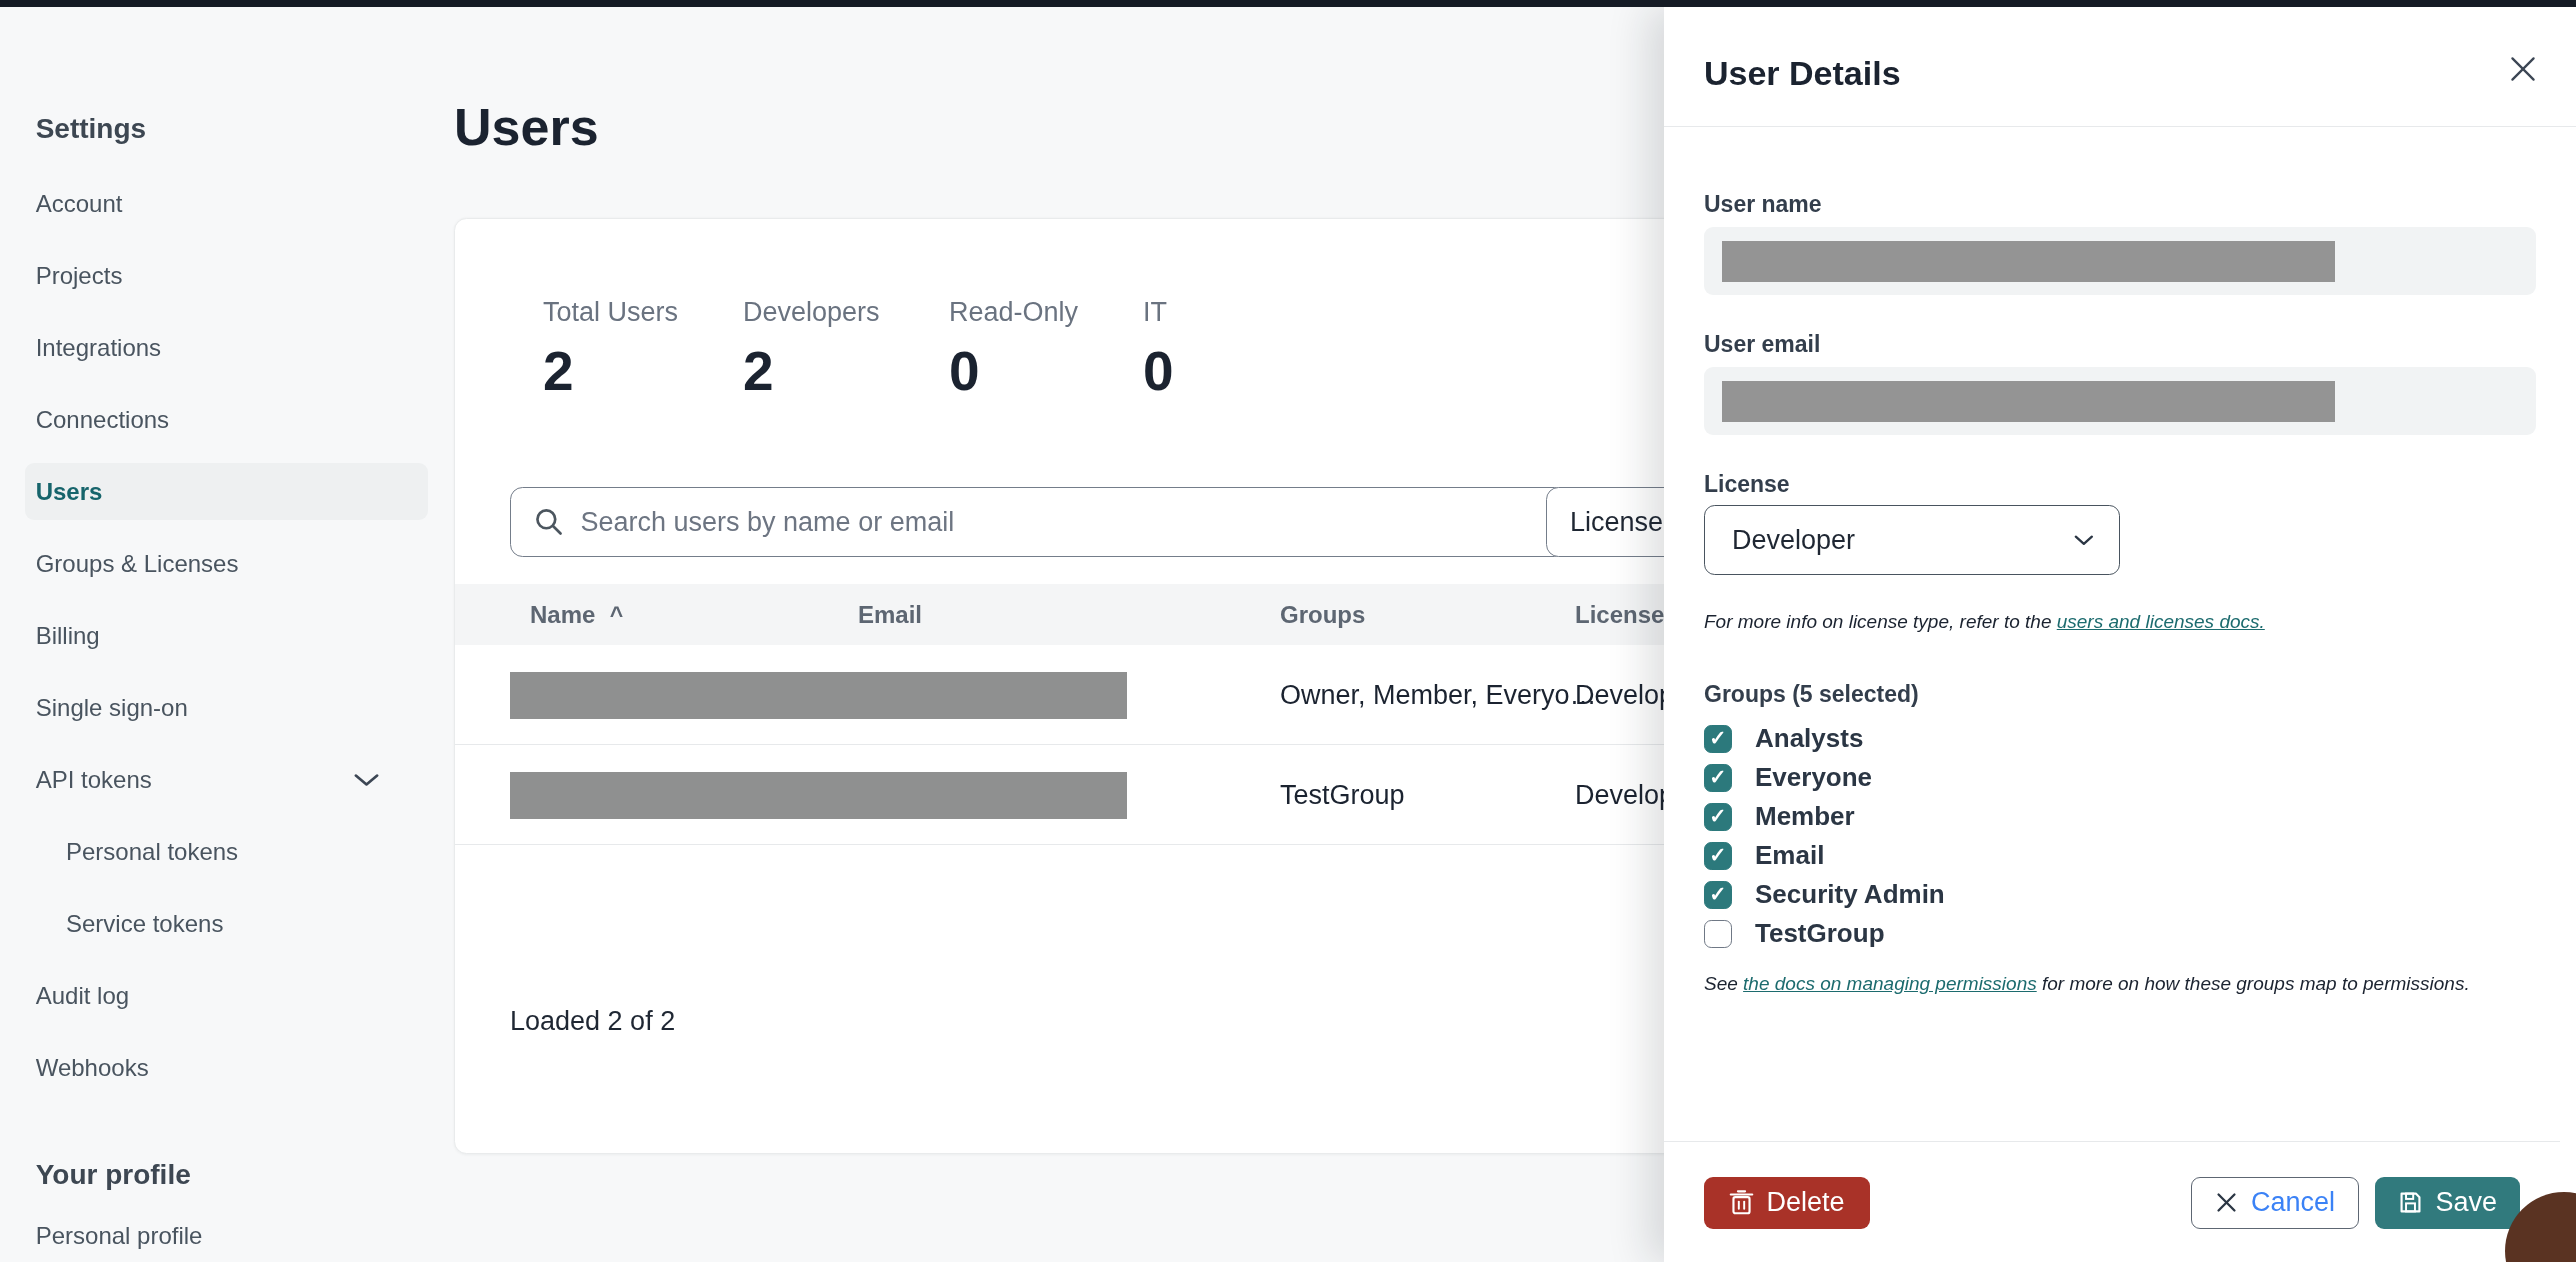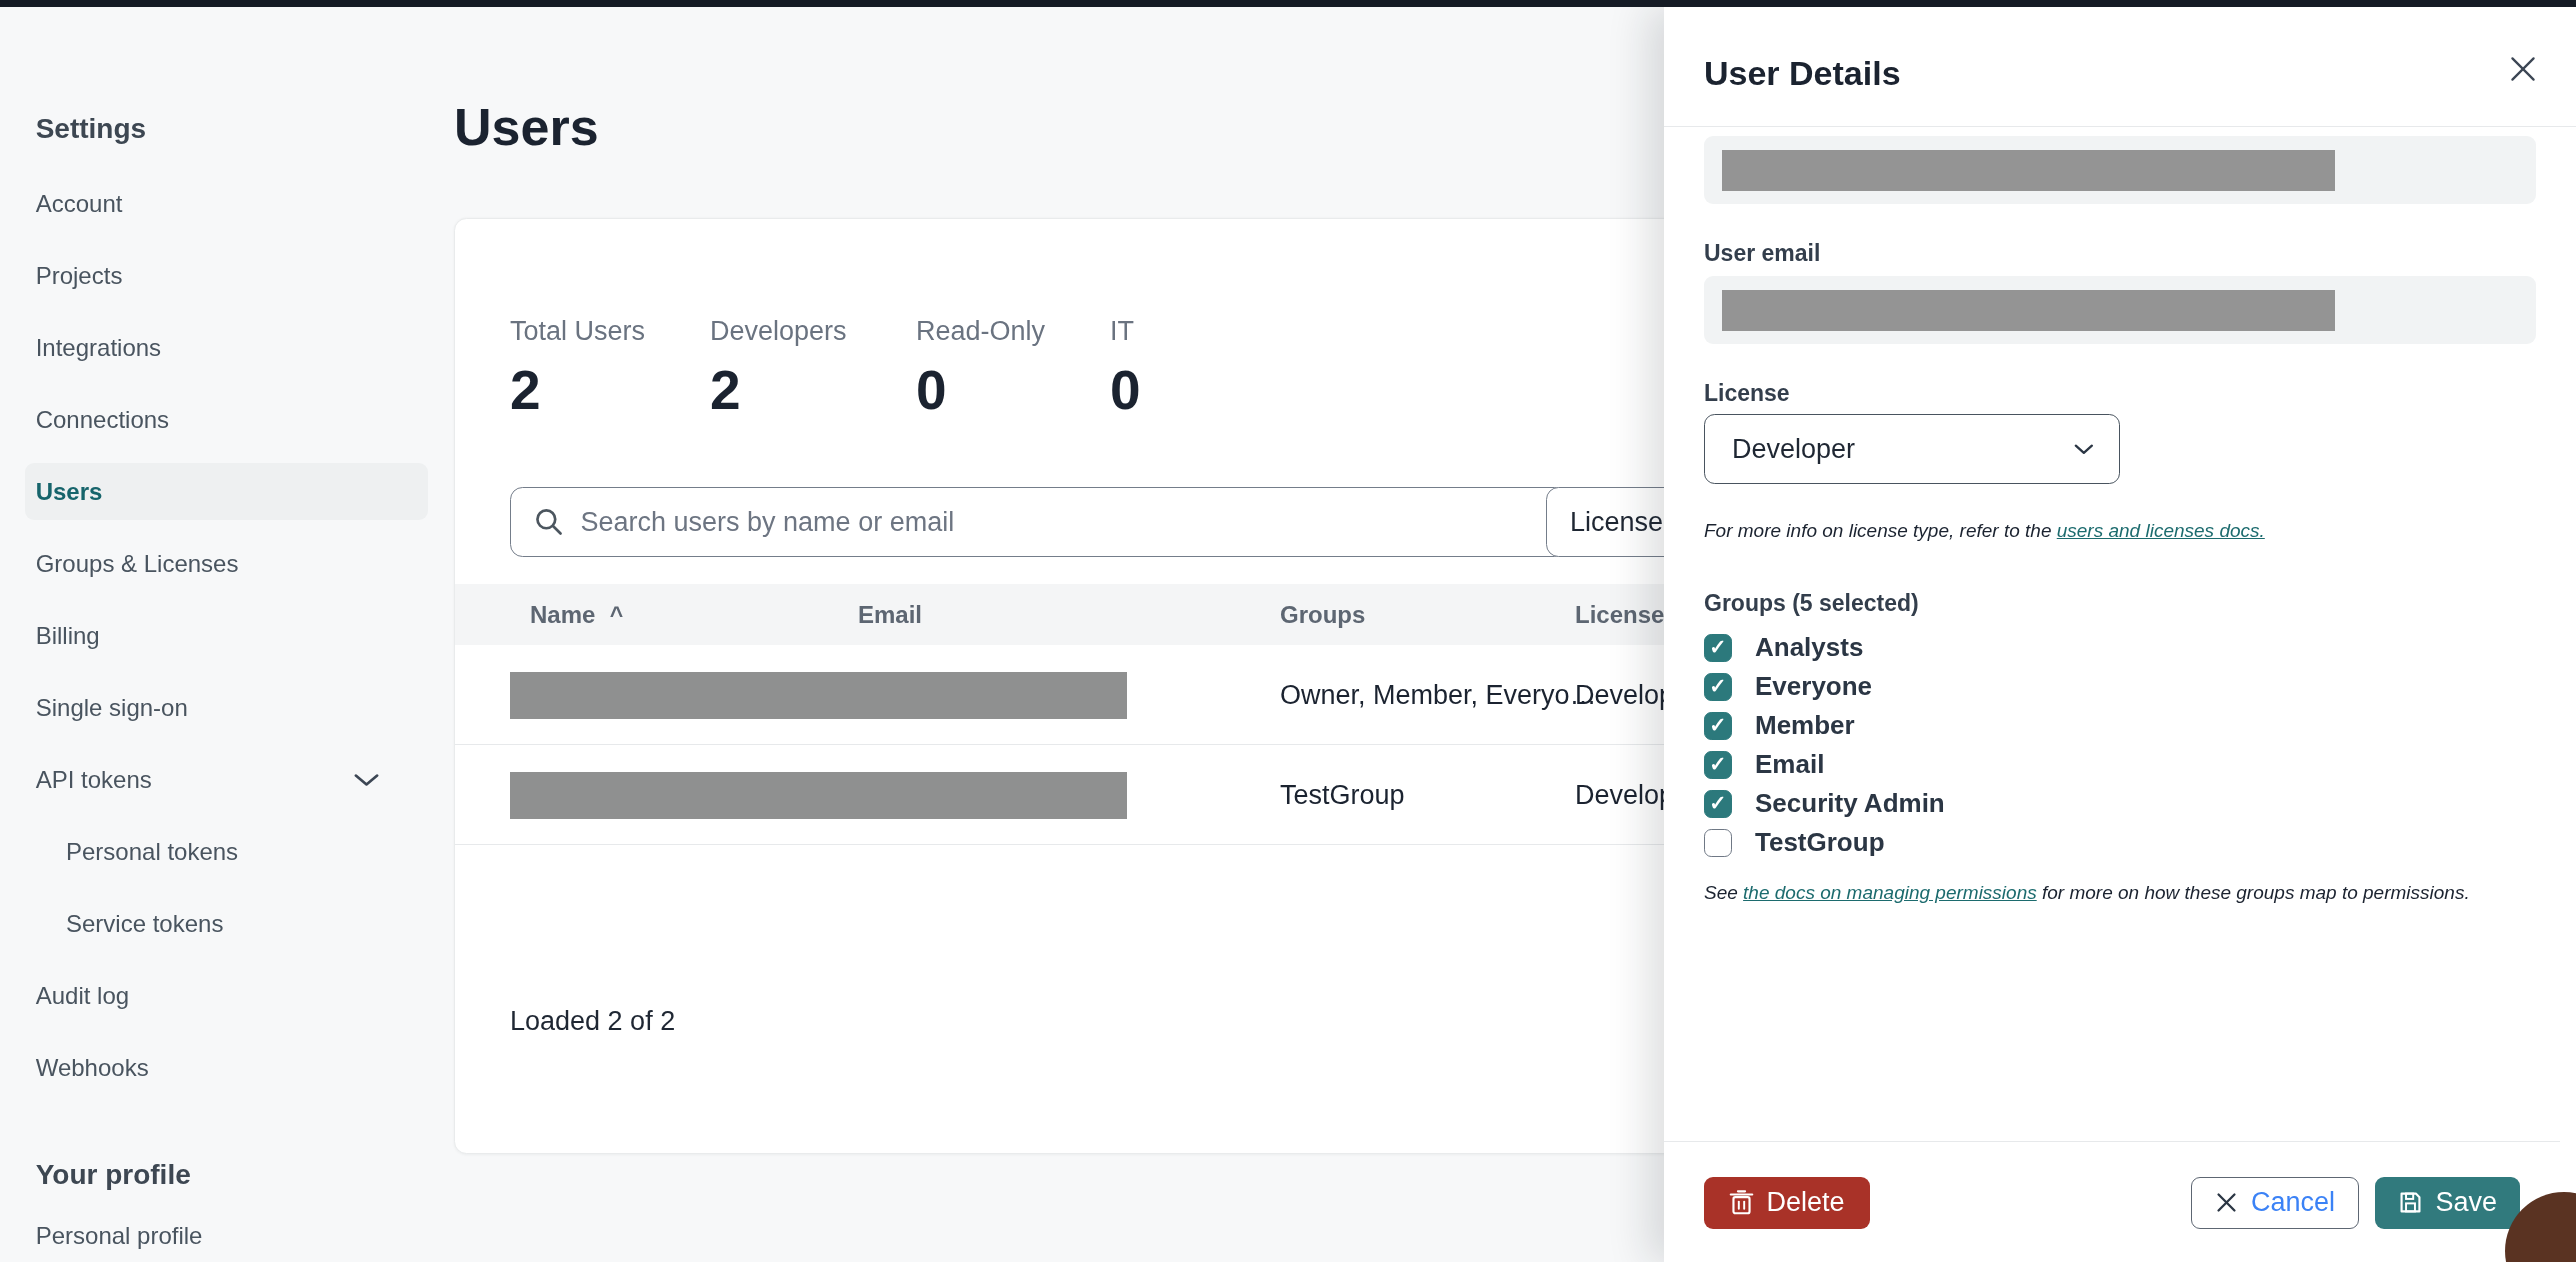--- a/index.html
+++ b/index.html
@@ -16,21 +16,21 @@
   .s-item.active { background:#eef0f1; height:57px; margin:7.2px 0; }
   .s-item.active .s-label { color:#16646b; font-weight:700; }
   .s-item.child { padding-left:41px; }
   .s-chevron { position:absolute; right:48px; top:50%; transform:translateY(-50%); display:flex; }
   .side-heading2 { margin:55px 0 9px 10.7px; font-size:28px; font-weight:700; color:#3d4752; }
 
   
   .main-title { position:absolute; left:454px; top:97px; font-size:52px; font-weight:700; color:#1b2330; z-index:1; }
   .card { position:absolute; left:454px; top:218px; width:1395px; height:936px; background:#ffffff; border:0.9px solid #e9ebec; border-radius:12.5px; z-index:2; box-shadow:0 0.9px 2.7px rgba(20,30,40,.05); }
 
-  .stat { position:absolute; top:97px; }
+  .stat { position:absolute; top:78px;margin-left:33px; }
   .stat-label { font-size:27px; color:#6a7380; }
   .stat-value { font-size:55px; font-weight:700; color:#1b2330; margin-top:10.7px; }
   .stat.p0 { left:55px; } .stat.p1 { left:255px; } .stat.p2 { left:461px; } .stat.p3 { left:655px; }
 
   .search-box { position:absolute; left:55px; top:268px; width:1057px; height:70px; border:1.8px solid #747d8a; border-radius:12.5px; background:#fff; display:flex; align-items:center; padding:0 21.5px; }
   .search-box svg { flex:0 0 auto; }
   .search-input { border:none; outline:none; flex:1; margin-left:16px; font-size:27px; color:#1b2330; font-family:"Liberation Sans", sans-serif; background:transparent; }
   .search-input::placeholder { color:#6d7582; }
 
   .license-filter { position:absolute; left:1091px; top:268px; width:224px; height:70px; border:1.8px solid #747d8a; border-radius:12.5px; background:#fff; display:flex; align-items:center; padding-left:23px; font-size:27px; color:#1f2733; cursor:pointer; }
@@ -205,20 +205,21 @@
     <div class="panel-title">User Details</div>
     <span class="panel-close">
       <svg width="30" height="30" viewBox="0 0 34 34">
           <line x1="5" y1="5" x2="29" y2="29" stroke="#3c4654" stroke-width="2.6" stroke-linecap="round"></line>
           <line x1="29" y1="5" x2="5" y2="29" stroke="#3c4654" stroke-width="2.6" stroke-linecap="round"></line>
         </svg>
     </span>
   </div>
 
   <div class="panel-body">
+    <div class="f-label lbl-name">User name</div>
     <div class="field-box">
         <div class="field-redact"></div>
       </div>
 
     <div class="f-label lbl-email">User email</div>
     <div class="field-box">
         <div class="field-redact"></div>
       </div>
 
     <div class="f-label lbl-license">License</div>

